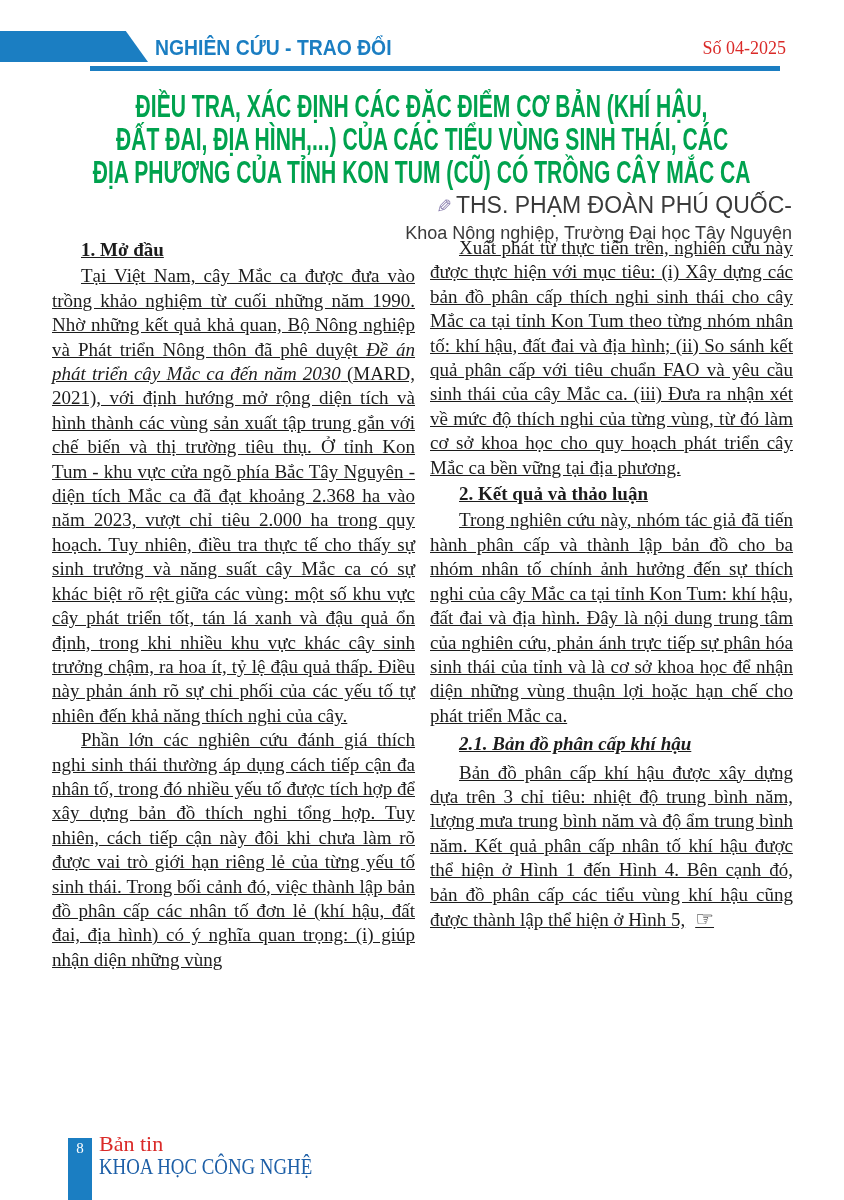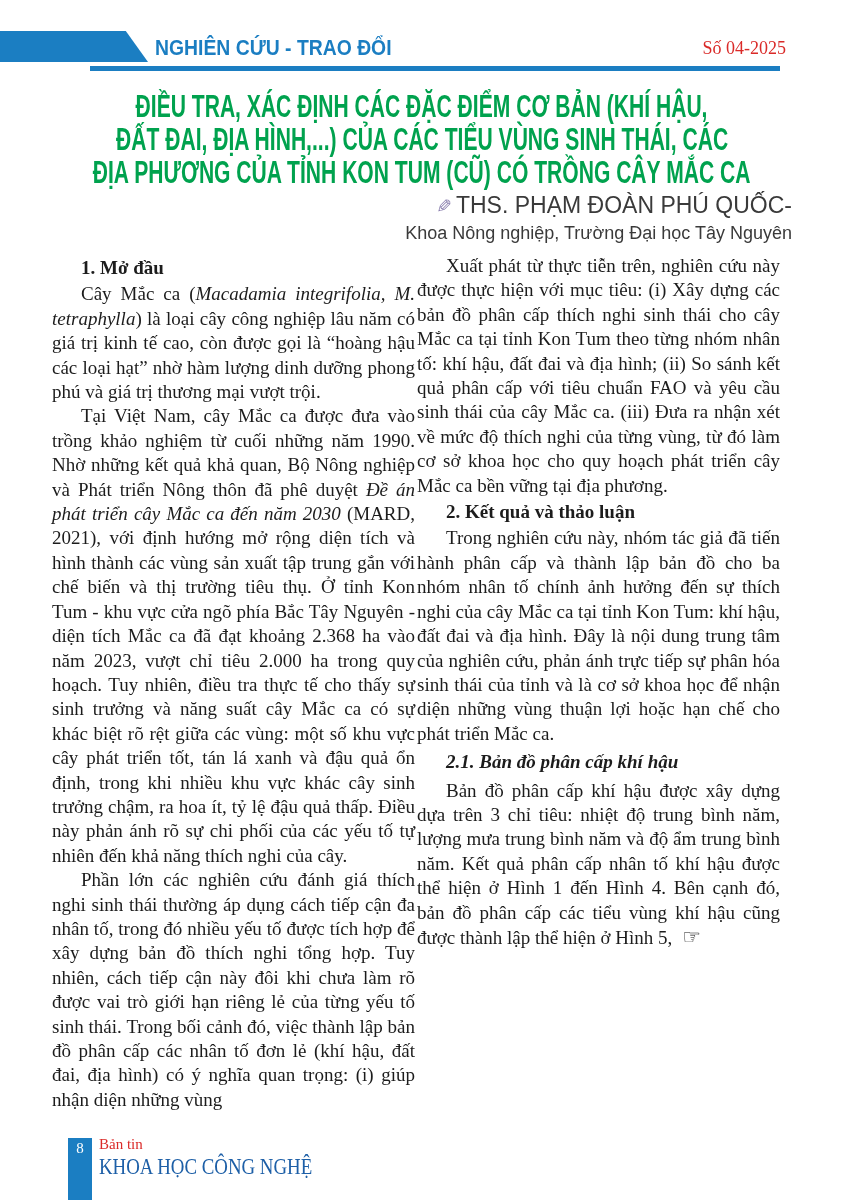--- a/index.html
+++ b/index.html
@@ -40,22 +40,22 @@
   
   .author {
     position:absolute; right:52px; top:192px; text-align:right;
     font-family:"Liberation Sans", sans-serif; color:#3a3a3a;
   }
   .author-line1 { font-size:23px; line-height:27px; white-space:nowrap; }
   .author-line2 { font-size:18px; line-height:27px; white-space:nowrap; }
   .pen { display:inline-block; transform:scaleX(-1); color:#8a7fae; font-size:19px; margin-right:4px; }
   
   .columns {
-    position:absolute; left:52px; top:254px; width:741px;
-    display:flex; gap:2px;
+    position:absolute; left:52px; top:236px; width:741px;
+    display:flex; gap:15px;text-decoration:underline;
   }
   .col { width:363px; }
   .col p {
     font-size:19px; line-height:24.4px; text-align:justify;
     text-justify:inter-word; color:#1c1c1c;
   }
   .col p.indent { text-indent:29px; }
   .col p.h { font-weight:bold; text-indent:29px; margin-top:2px; margin-bottom:2px; }
   .col p.h.hi { font-style:italic; margin-top:4px; margin-bottom:4px; }
   .col i { font-style:italic; }
@@ -64,21 +64,21 @@
   .pagebar {
     position:absolute; left:68px; top:1138px; width:24px; height:62px;
     background:#1b7ec2; text-align:center;
   }
   .pagebar span {
     display:inline-block; margin-top:2px; color:#ffffff;
     font-family:"Liberation Serif", serif; font-size:15px;
   }
   .fmeta { position:absolute; left:99px; top:1134px; }
   .ftop {
-    font-family:"Liberation Serif", serif; font-size:15px; line-height:20px;
+    font-family:"Liberation Serif", serif; font-size:22px; line-height:20px;
     color:#da2a28;
   }
   .fbot { height:26px; }
   .fbot span {
     display:inline-block; white-space:nowrap;
     font-family:"Liberation Serif", serif; font-size:23px; line-height:26px;
     color:#1d5fa7; transform:scaleX(0.82); transform-origin:left center;
   }
 </style>
 </head>
@@ -106,21 +106,20 @@
   <div class="author">
     <div class="author-line1">
       <span class="pen">✎</span><span>THS. PHẠM ĐOÀN PHÚ QUỐC-</span>
     </div>
     <div class="author-line2">Khoa Nông nghiệp, Trường Đại học Tây Nguyên</div>
   </div>
 
   <div class="columns">
     <section class="col">
       <p class="h">1. Mở đầu</p>
-      <p class="indent"><span>Cây Mắc ca (</span><i>Macadamia integrifolia, M. tetraphylla</i><span>) là loại cây công nghiệp lâu năm có giá trị kinh tế cao, còn được gọi là “hoàng hậu các loại hạt” nhờ hàm lượng dinh dưỡng phong phú và giá trị thương mại vượt trội.</span></p>
       <p class="indent"><span>Tại Việt Nam, cây Mắc ca được đưa vào trồng khảo nghiệm từ cuối những năm 1990. Nhờ những kết quả khả quan, Bộ Nông nghiệp và Phát triển Nông thôn đã phê duyệt </span><i>Đề án phát triển cây Mắc ca đến năm 2030</i><span> (MARD, 2021), với định hướng mở rộng diện tích và hình thành các vùng sản xuất tập trung gắn với chế biến và thị trường tiêu thụ. Ở tỉnh Kon Tum - khu vực cửa ngõ phía Bắc Tây Nguyên - diện tích Mắc ca đã đạt khoảng 2.368 ha vào năm 2023, vượt chỉ tiêu 2.000 ha trong quy hoạch. Tuy nhiên, điều tra thực tế cho thấy sự sinh trưởng và năng suất cây Mắc ca có sự khác biệt rõ rệt giữa các vùng: một số khu vực cây phát triển tốt, tán lá xanh và đậu quả ổn định, trong khi nhiều khu vực khác cây sinh trưởng chậm, ra hoa ít, tỷ lệ đậu quả thấp. Điều này phản ánh rõ sự chi phối của các yếu tố tự nhiên đến khả năng thích nghi của cây.</span></p>
       <p class="indent">Phần lớn các nghiên cứu đánh giá thích nghi sinh thái thường áp dụng cách tiếp cận đa nhân tố, trong đó nhiều yếu tố được tích hợp để xây dựng bản đồ thích nghi tổng hợp. Tuy nhiên, cách tiếp cận này đôi khi chưa làm rõ được vai trò giới hạn riêng lẻ của từng yếu tố sinh thái. Trong bối cảnh đó, việc thành lập bản đồ phân cấp các nhân tố đơn lẻ (khí hậu, đất đai, địa hình) có ý nghĩa quan trọng: (i) giúp nhận diện những vùng</p>
     </section>
     <section class="col">
       <p class="indent">Xuất phát từ thực tiễn trên, nghiên cứu này được thực hiện với mục tiêu: (i) Xây dựng các bản đồ phân cấp thích nghi sinh thái cho cây Mắc ca tại tỉnh Kon Tum theo từng nhóm nhân tố: khí hậu, đất đai và địa hình; (ii) So sánh kết quả phân cấp với tiêu chuẩn FAO và yêu cầu sinh thái của cây Mắc ca. (iii) Đưa ra nhận xét về mức độ thích nghi của từng vùng, từ đó làm cơ sở khoa học cho quy hoạch phát triển cây Mắc ca bền vững tại địa phương.</p>
       <p class="h">2. Kết quả và thảo luận</p>
       <p class="indent">Trong nghiên cứu này, nhóm tác giả đã tiến hành phân cấp và thành lập bản đồ cho ba nhóm nhân tố chính ảnh hưởng đến sự thích nghi của cây Mắc ca tại tỉnh Kon Tum: khí hậu, đất đai và địa hình. Đây là nội dung trung tâm của nghiên cứu, phản ánh trực tiếp sự phân hóa sinh thái của tỉnh và là cơ sở khoa học để nhận diện những vùng thuận lợi hoặc hạn chế cho phát triển Mắc ca.</p>
       <p class="h hi">2.1. Bản đồ phân cấp khí hậu</p>
       <p class="indent"><span>Bản đồ phân cấp khí hậu được xây dựng dựa trên 3 chỉ tiêu: nhiệt độ trung bình năm, lượng mưa trung bình năm và độ ẩm trung bình năm. Kết quả phân cấp nhân tố khí hậu được thể hiện ở Hình 1 đến Hình 4. Bên cạnh đó, bản đồ phân cấp các tiểu vùng khí hậu cũng được thành lập thể hiện ở Hình 5,</span><span class="pointer">☞</span></p>
     </section>

